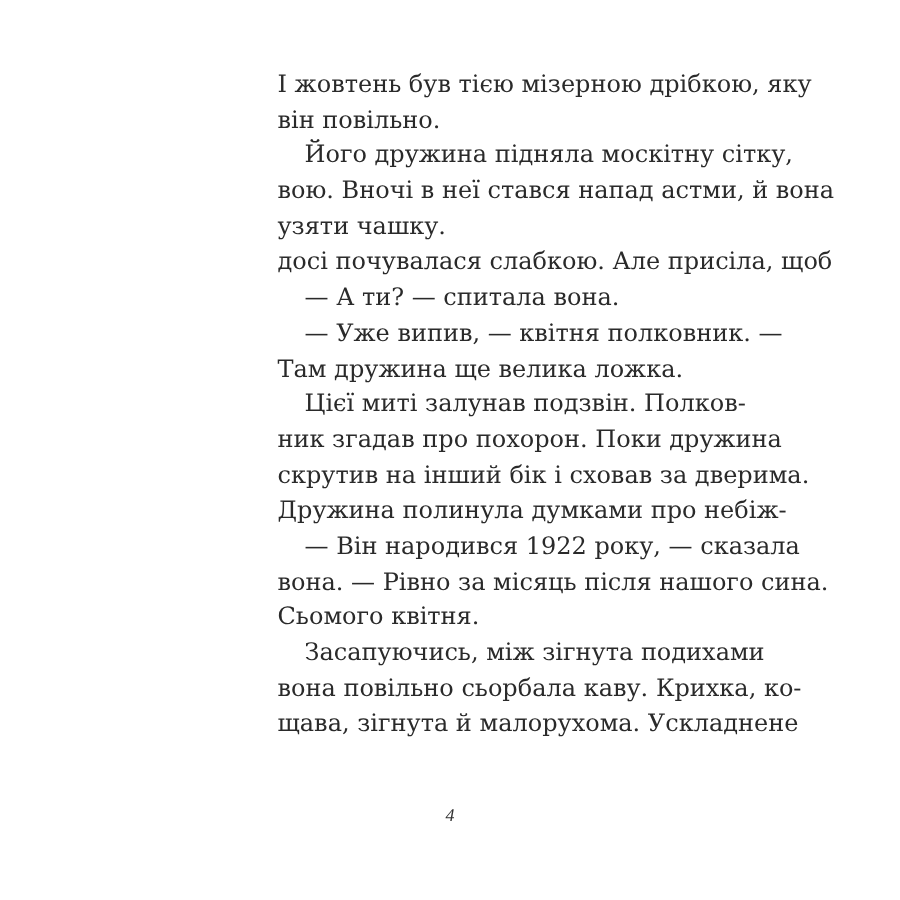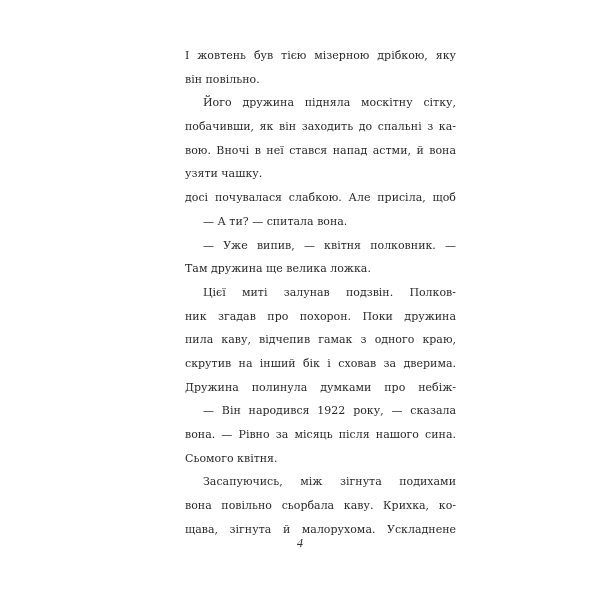--- a/index.html
+++ b/index.html
@@ -1,47 +1,45 @@
 <!DOCTYPE html>
 <html><head>
 <meta charset="utf-8">
 <style>
   html, body { margin: 0; padding: 0; background: #ffffff; }
   body { width: 600px; height: 600px; position: relative; overflow: hidden; }
   .page {
     position: absolute; left: 185px; top: 44px; width: 271px;
     font-family: "DejaVu Serif", "Liberation Serif", serif;
-    font-size: 11px; line-height: 23.7px; color: #2a2a2a;
+    font-size: 16px; line-height: 23.7px; color: #2a2a2a;
   }
   .line { display: block; white-space: nowrap; text-align: justify; text-align-last: justify; height: 23.7px; overflow: visible; }
   .line.last { text-align-last: left; }
   .line.indent { padding-left: 18px; }
   .page-number {
     position: absolute; left: 0; width: 600px; top: 536px; text-align: center;
     font-family: "Liberation Serif", "DejaVu Serif", serif; font-style: italic;
     font-size: 12px; color: #333;
   }
 </style>
 </head>
 <body>
 
 <div class="page" id="page-body">
     <span class="line">І жовтень був тією мізерною дрібкою, яку</span>
     <span class="line last">він повільно.</span>
     <span class="line indent">Його дружина підняла москітну сітку,</span>
-    <span class="line">побачивши, як він заходить до спальні з ка-</span>
     <span class="line">вою. Вночі в неї стався напад астми, й вона</span>
     <span class="line last">узяти чашку.</span>
     <span class="line">досі почувалася слабкою. Але присіла, щоб</span>
     <span class="line indent last">— А ти? — спитала вона.</span>
     <span class="line indent">— Уже випив, — квітня полковник. —</span>
     <span class="line last">Там дружина ще велика ложка.</span>
     <span class="line indent">Цієї миті залунав подзвін. Полков-</span>
     <span class="line">ник згадав про похорон. Поки дружина</span>
-    <span class="line">пила каву, відчепив гамак з одного краю,</span>
     <span class="line">скрутив на інший бік і сховав за дверима.</span>
     <span class="line">Дружина полинула думками про небіж-</span>
     <span class="line indent">— Він народився 1922 року, — сказала</span>
     <span class="line">вона. — Рівно за місяць після нашого сина.</span>
     <span class="line last">Сьомого квітня.</span>
     <span class="line indent">Засапуючись, між зігнута подихами</span>
     <span class="line">вона повільно сьорбала каву. Крихка, ко-</span>
     <span class="line">щава, зігнута й малорухома. Ускладнене</span>
   </div>
 <div class="page-number">4</div>

